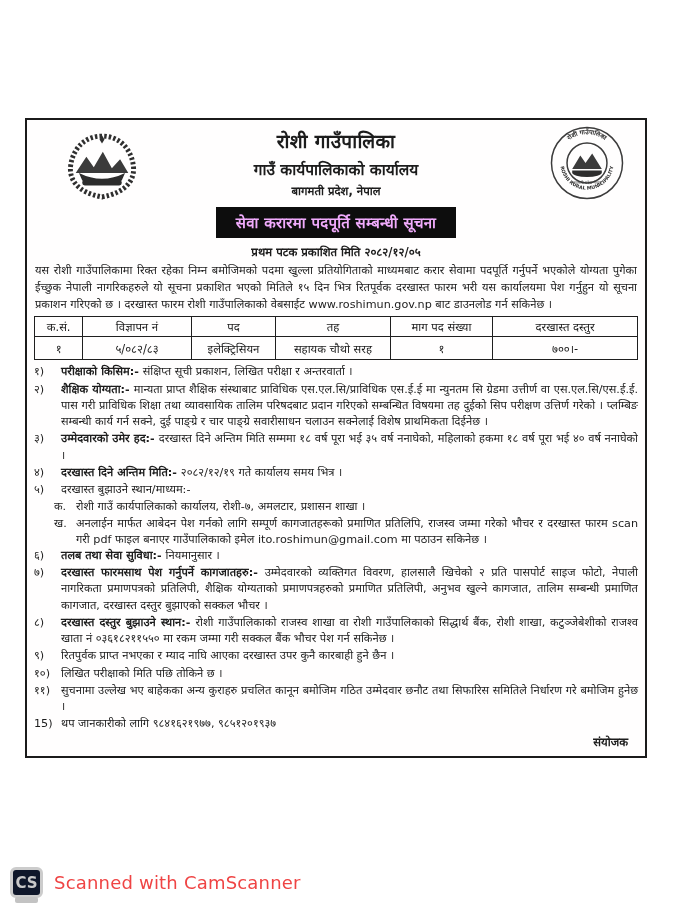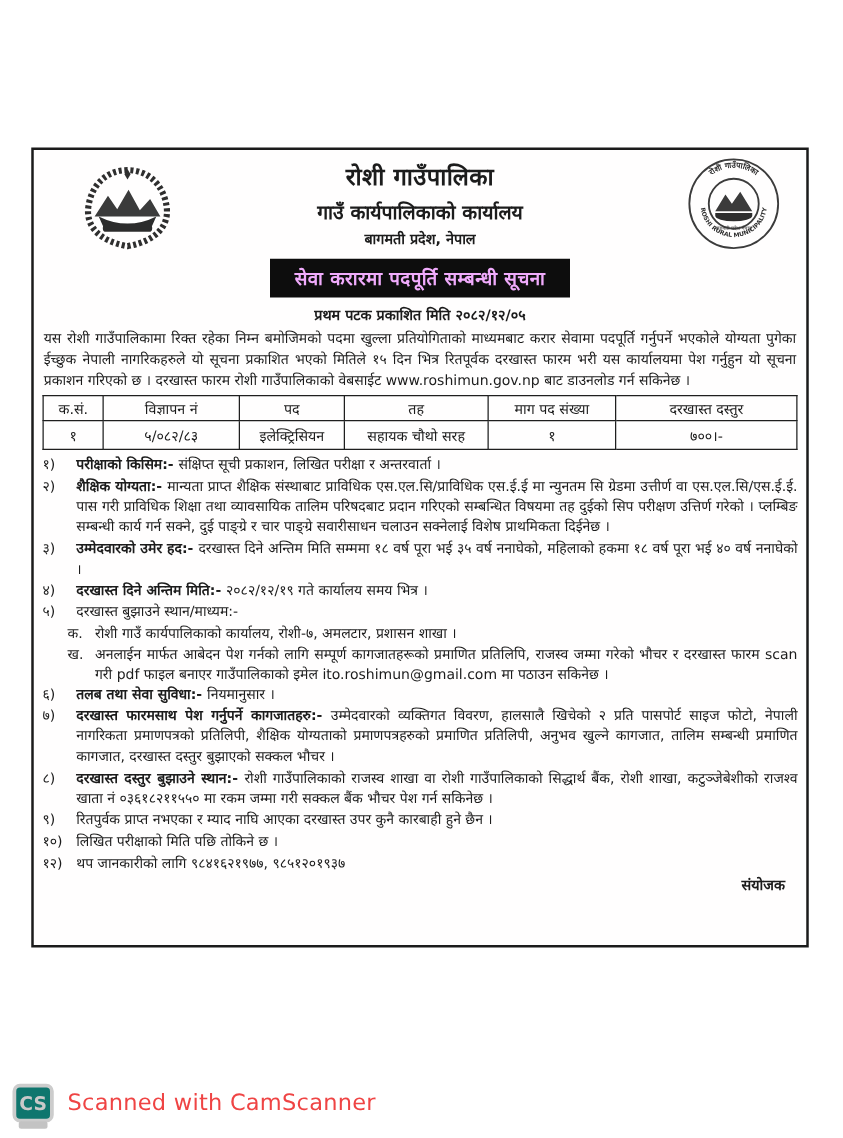--- a/index.html
+++ b/index.html
@@ -51,21 +51,21 @@
     text-align:right;font-weight:bold;font-size:11.5px;line-height:1.55;
     padding-right:10px;margin-top:0px;
   }
   
   .watermark{
     position:absolute;left:10px;top:867px;display:flex;align-items:center;gap:11px;
   }
   .cs-badge{
     width:27px;height:25px;border:3px solid #cccccc;border-radius:6px;
     color:#c9c9c9;font-weight:bold;font-size:15px;display:flex;align-items:center;
-    justify-content:center;position:relative;background:#0f766e;
+    justify-content:center;position:relative;background:#0f172a;
   }
   .cs-badge::after{
     content:"";position:absolute;left:2px;right:2px;bottom:-8px;height:6px;
     background:#c3c3c3;border-radius:2px;
   }
   .wm-text{color:#ef4444;font-size:18px;letter-spacing:.2px;}
 </style>
 </head>
 <body>
 
@@ -178,21 +178,25 @@
       </div>
       <div class="n-item">
         <span class="n-num">९)</span>
         <span class="n-body">रितपुर्वक प्राप्त नभएका र म्याद नाघि आएका दरखास्त उपर कुनै कारबाही हुने छैन ।</span>
       </div>
       <div class="n-item">
         <span class="n-num">१०)</span>
         <span class="n-body">लिखित परीक्षाको मिति पछि तोकिने छ ।</span>
       </div>
       <div class="n-item">
-        <span class="n-num">१२)</span>
+        <span class="n-num">११)</span>
+        <span class="n-body">सुचनामा उल्लेख भए बाहेकका अन्य कुराहरु प्रचलित कानून बमोजिम गठित उम्मेदवार छनौट तथा सिफारिस समितिले निर्धारण गरे बमोजिम हुनेछ ।</span>
+      </div>
+      <div class="n-item">
+        <span class="n-num">15)</span>
         <span class="n-body">थप जानकारीको लागि ९८४१६२१९७७, ९८५१२०१९३७</span>
       </div>
     </div>
 
   <div class="signature">
     <div>संयोजक</div>
 
   </div>
 
 </div>

